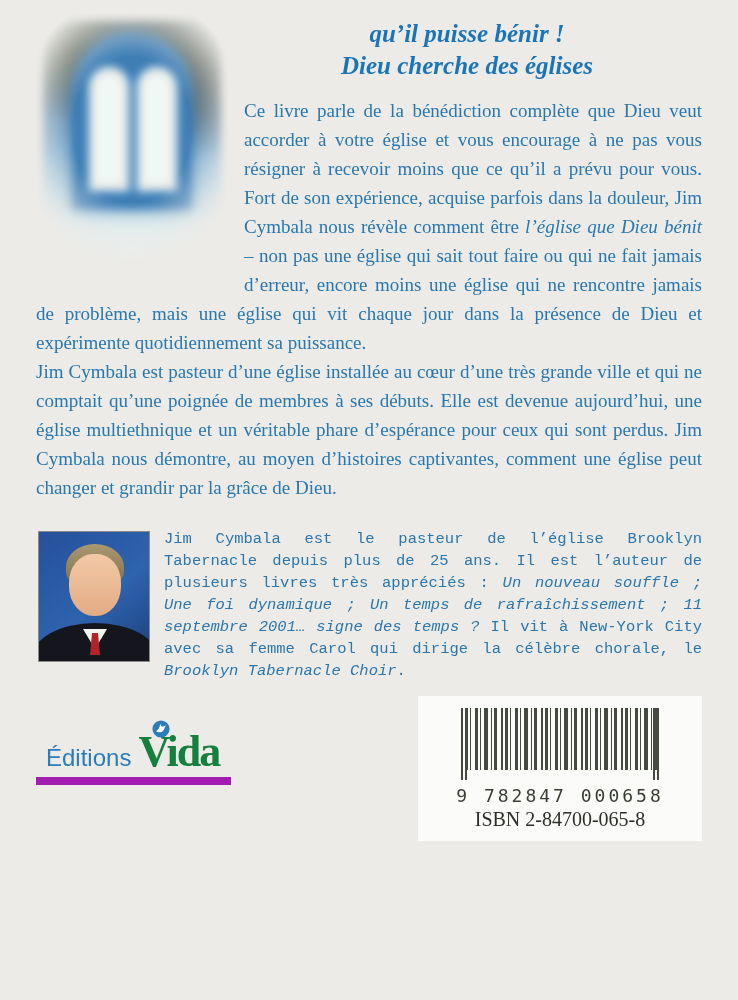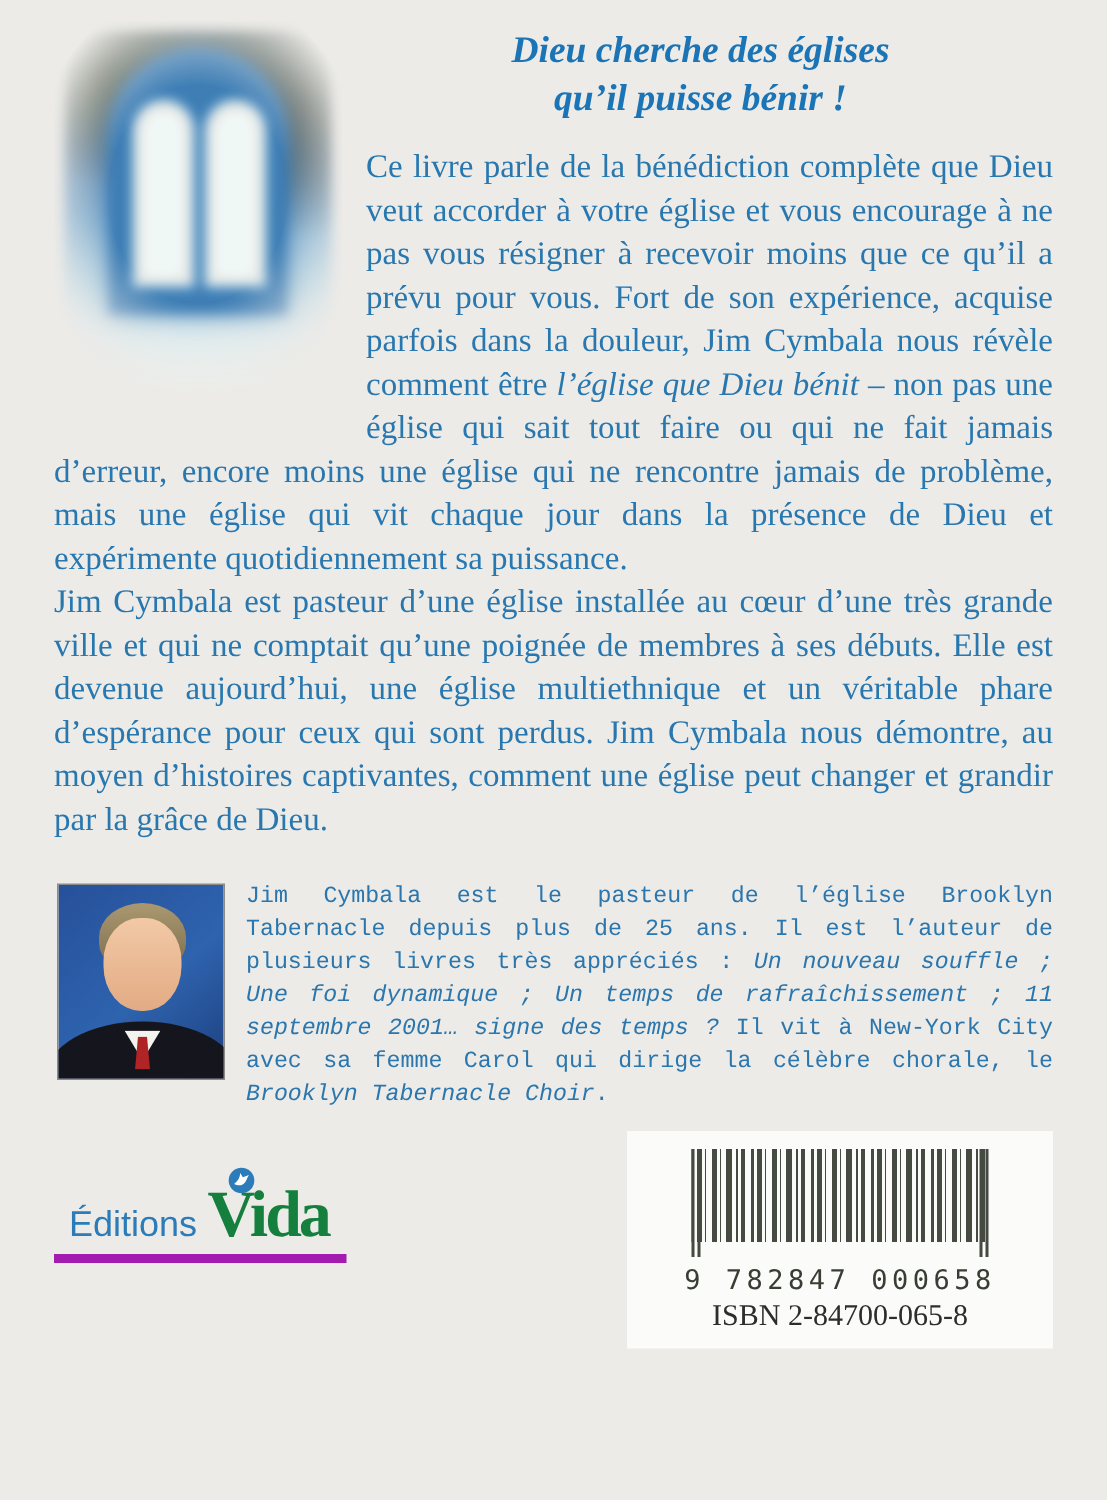--- a/index.html
+++ b/index.html
@@ -78,21 +78,21 @@
     font-size: 25px; line-height: 32px;
     padding: 6px 12px 0 0;
     margin-bottom: 14px;
   }
 
   .body-text p {
     margin: 0;
     text-align: justify;
     color: #2877af;
     font-family: "Liberation Serif", serif;
-    font-size: 22px; line-height: 29px;
+    font-size: 19px; line-height: 29px;
   }
   .body-text .em { font-style: italic; }
 
   
   .author { margin-top: 26px; }
   .author::after { content: ""; display: block; clear: both; }
   .photo {
     float: left;
     width: 112px; height: 131px;
     margin: 3px 14px 4px 2px;
@@ -142,21 +142,21 @@
   
   .footer {
     display: flex;
     justify-content: space-between;
     align-items: flex-start;
     margin-top: 14px;
   }
   .logo {
     margin-top: 38px;
     padding: 0 12px 5px 10px;
-    border-bottom: 6px solid #a21caf;
+    border-bottom: 8px solid #a21caf;
     display: inline-flex;
     align-items: baseline;
     position: relative;
   }
   .logo .editions {
     font-family: "Liberation Sans", sans-serif;
     font-size: 24px; color: #2b7cb8;
     margin-right: 7px;
   }
   .logo .brand {
@@ -229,22 +229,22 @@
     <div class="window-art">
       <div class="art-inner">
         <div class="art-base"></div>
         <div class="art-arch"></div>
         <div class="lancet left"></div>
         <div class="lancet right"></div>
       </div>
     </div>
 
     <div class="subtitle">
+      <div>qu’il puisse bénir !</div>
       <div>Dieu cherche des églises</div>
-      <div>qu’il puisse bénir !</div>
     </div>
 
     <div class="body-text">
       <p><span>Ce livre parle de la bénédiction complète que Dieu veut accorder à votre église et vous encourage à ne pas vous résigner à recevoir moins que ce qu’il a prévu pour vous. Fort de son expérience, acquise parfois dans la douleur, Jim Cymbala nous révèle comment être </span><span class="em">l’église que Dieu bénit</span><span> – non pas une église qui sait tout faire ou qui ne fait jamais d’erreur, encore moins une église qui ne rencontre jamais de problème, mais une église qui vit chaque jour dans la présence de Dieu et expérimente quotidiennement sa puissance.</span></p>
       <p>Jim Cymbala est pasteur d’une église installée au cœur d’une très grande ville et qui ne comptait qu’une poignée de membres à ses débuts. Elle est devenue aujourd’hui, une église multiethnique et un véritable phare d’espérance pour ceux qui sont perdus. Jim Cymbala nous démontre, au moyen d’histoires captivantes, comment une église peut changer et grandir par la grâce de Dieu.</p>
     </div>
   </div>
 
   <div class="author">
     <div class="photo">

